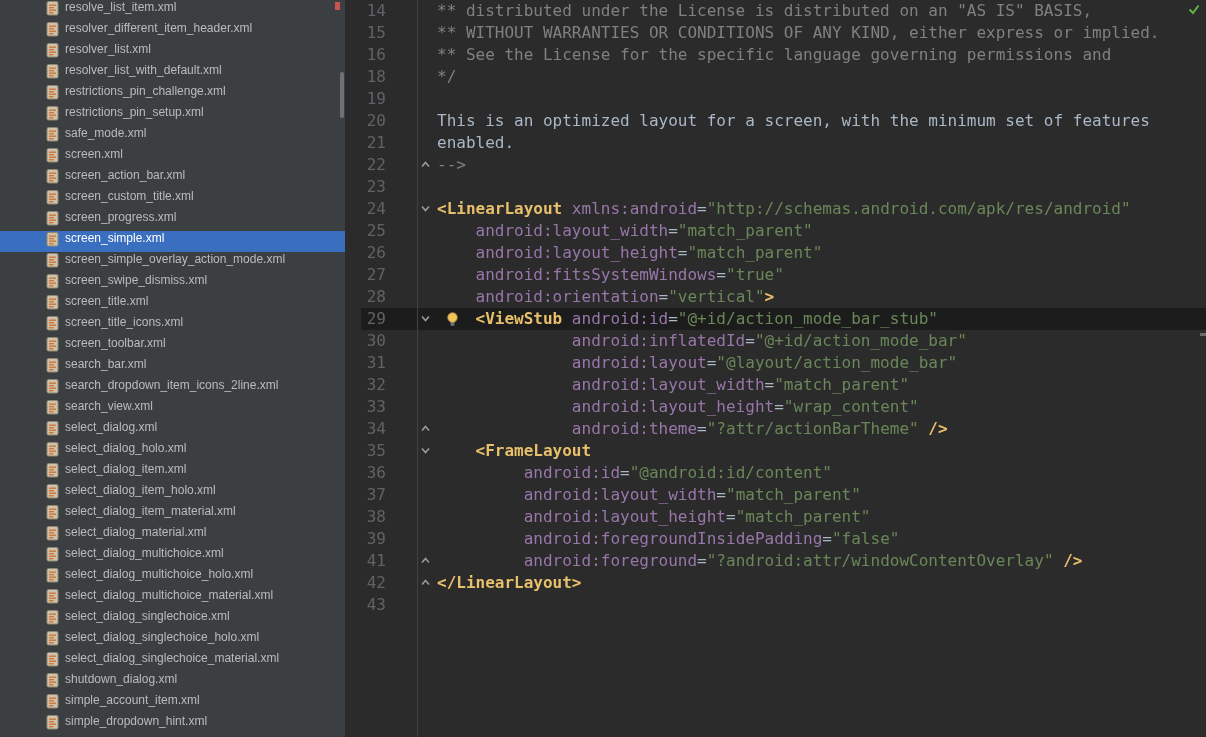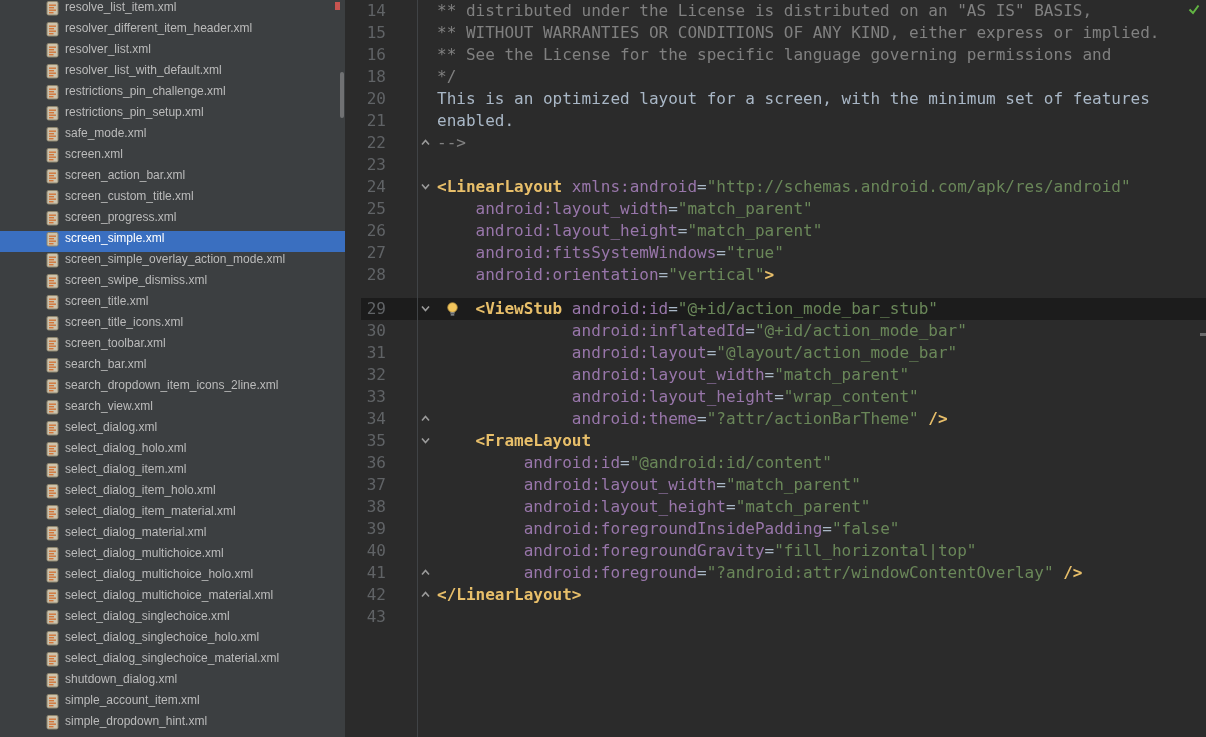--- a/index.html
+++ b/index.html
@@ -16,21 +16,21 @@
   .selected .file-label{color:var(--selected_label);}
   .sidebar-mark{position:absolute;top:2px;right:5px;width:5px;height:8px;background:var(--stripe_mark);}
   .sidebar-thumb{position:absolute;top:72px;right:1px;width:4px;height:46px;border-radius:2px;
                  background:rgba(190,190,190,0.4);}
 
   
   .editor{position:relative;flex:1;background:var(--editor_bg);overflow:hidden;
           font-family:"DejaVu Sans Mono","Liberation Mono",monospace;font-size:16px;padding-left:16px;}
   .gutter-sep{position:absolute;left:72px;top:0;height:100%;width:1px;background:var(--gutter_line);z-index:2;}
   .code-line{position:relative;display:flex;height:22px;line-height:22px;white-space:pre;}
-  .code-line.caret-line{background:var(--caret_line_bg);margin-top:12px;}
+  .code-line.caret-line{background:var(--caret_line_bg);}
   .line-num{flex:0 0 25px;text-align:right;color:var(--line_number);user-select:none;}
   .fold-col{flex:0 0 51px;position:relative;}
   .fold-marker{position:absolute;right:6px;top:5px;}
   .code-text{color:var(--plain_text);}
   .cm{color:var(--comment);}
   .tx{color:var(--plain_text);margin-top:38px;}
   .tag{color:var(--xml_tag);font-weight:bold;}
   .attr{color:var(--xml_attribute);}
   .eq{color:var(--plain_text);}
   .val{color:var(--xml_value);}
@@ -401,20 +401,21 @@
     <div class="sidebar-thumb"></div>
   </aside>
 
   <main class="editor">
     <div class="gutter-sep"></div>
     <div id="editor-lines">
         <div class="code-line"><span class="line-num">14</span><span class="fold-col"></span><span class="code-text"><span class="cm">** distributed under the License is distributed on an "AS IS" BASIS,</span></span></div>
         <div class="code-line"><span class="line-num">15</span><span class="fold-col"></span><span class="code-text"><span class="cm">** WITHOUT WARRANTIES OR CONDITIONS OF ANY KIND, either express or implied.</span></span></div>
         <div class="code-line"><span class="line-num">16</span><span class="fold-col"></span><span class="code-text"><span class="cm">** See the License for the specific language governing permissions and</span></span></div>
         <div class="code-line"><span class="line-num">18</span><span class="fold-col"></span><span class="code-text"><span class="cm">*/</span></span></div>
+        <div class="code-line"><span class="line-num">19</span><span class="fold-col"></span><span class="code-text"></span></div>
         <div class="code-line"><span class="line-num">20</span><span class="fold-col"></span><span class="code-text"><span class="tx">This is an optimized layout for a screen, with the minimum set of features</span></span></div>
         <div class="code-line"><span class="line-num">21</span><span class="fold-col"></span><span class="code-text"><span class="tx">enabled.</span></span></div>
         <div class="code-line"><span class="line-num">22</span><span class="fold-col"><svg class="fold-marker" width="11" height="11" viewBox="0 0 11 11">
               <polyline points="2,7.5 5.5,3.5 9,7.5" fill="none" style="stroke:var(--fold_marker)" stroke-width="1.6"></polyline>
             </svg></span><span class="code-text"><span class="cm">--&gt;</span></span></div>
         <div class="code-line"><span class="line-num">23</span><span class="fold-col"></span><span class="code-text"></span></div>
         <div class="code-line"><span class="line-num">24</span><span class="fold-col"><svg class="fold-marker" width="11" height="11" viewBox="0 0 11 11">
               <polyline points="2,3.5 5.5,7.5 9,3.5" fill="none" style="stroke:var(--fold_marker)" stroke-width="1.6"></polyline>
             </svg></span><span class="code-text"><span class="tag">&lt;LinearLayout </span><span class="attr">xmlns:android</span><span class="eq">=</span><span class="val">"http://schemas.android.com/apk/res/android"</span></span></div>
         <div class="code-line"><span class="line-num">25</span><span class="fold-col"></span><span class="code-text"><span class="ws">    </span><span class="attr">android:layout_width</span><span class="eq">=</span><span class="val">"match_parent"</span></span></div>
@@ -435,21 +436,20 @@
         <div class="code-line"><span class="line-num">34</span><span class="fold-col"><svg class="fold-marker" width="11" height="11" viewBox="0 0 11 11">
               <polyline points="2,7.5 5.5,3.5 9,7.5" fill="none" style="stroke:var(--fold_marker)" stroke-width="1.6"></polyline>
             </svg></span><span class="code-text"><span class="ws">              </span><span class="attr">android:theme</span><span class="eq">=</span><span class="val">"?attr/actionBarTheme"</span><span class="tag"> /&gt;</span></span></div>
         <div class="code-line"><span class="line-num">35</span><span class="fold-col"><svg class="fold-marker" width="11" height="11" viewBox="0 0 11 11">
               <polyline points="2,3.5 5.5,7.5 9,3.5" fill="none" style="stroke:var(--fold_marker)" stroke-width="1.6"></polyline>
             </svg></span><span class="code-text"><span class="ws">    </span><span class="tag">&lt;FrameLayout</span></span></div>
         <div class="code-line"><span class="line-num">36</span><span class="fold-col"></span><span class="code-text"><span class="ws">         </span><span class="attr">android:id</span><span class="eq">=</span><span class="val">"@android:id/content"</span></span></div>
         <div class="code-line"><span class="line-num">37</span><span class="fold-col"></span><span class="code-text"><span class="ws">         </span><span class="attr">android:layout_width</span><span class="eq">=</span><span class="val">"match_parent"</span></span></div>
         <div class="code-line"><span class="line-num">38</span><span class="fold-col"></span><span class="code-text"><span class="ws">         </span><span class="attr">android:layout_height</span><span class="eq">=</span><span class="val">"match_parent"</span></span></div>
         <div class="code-line"><span class="line-num">39</span><span class="fold-col"></span><span class="code-text"><span class="ws">         </span><span class="attr">android:foregroundInsidePadding</span><span class="eq">=</span><span class="val">"false"</span></span></div>
-        <div class="code-line"><span class="line-num">40</span><span class="fold-col"></span><span class="code-text"><span class="ws">         </span><span class="attr">android:foregroundGravity</span><span class="eq">=</span><span class="val">"fill_horizontal|top"</span></span></div>
         <div class="code-line"><span class="line-num">41</span><span class="fold-col"><svg class="fold-marker" width="11" height="11" viewBox="0 0 11 11">
               <polyline points="2,7.5 5.5,3.5 9,7.5" fill="none" style="stroke:var(--fold_marker)" stroke-width="1.6"></polyline>
             </svg></span><span class="code-text"><span class="ws">         </span><span class="attr">android:foreground</span><span class="eq">=</span><span class="val">"?android:attr/windowContentOverlay"</span><span class="tag"> /&gt;</span></span></div>
         <div class="code-line"><span class="line-num">42</span><span class="fold-col"><svg class="fold-marker" width="11" height="11" viewBox="0 0 11 11">
               <polyline points="2,7.5 5.5,3.5 9,7.5" fill="none" style="stroke:var(--fold_marker)" stroke-width="1.6"></polyline>
             </svg></span><span class="code-text"><span class="tag">&lt;/LinearLayout&gt;</span></span></div>
         <div class="code-line"><span class="line-num">43</span><span class="fold-col"></span><span class="code-text"></span></div>
       </div>
     <svg class="inspect-ok" width="14" height="14" viewBox="0 0 14 14">
       <polyline points="2.5,7.5 6,11 11.5,3.5" fill="none" style="stroke:var(--inspection_ok)" stroke-width="2"></polyline>

